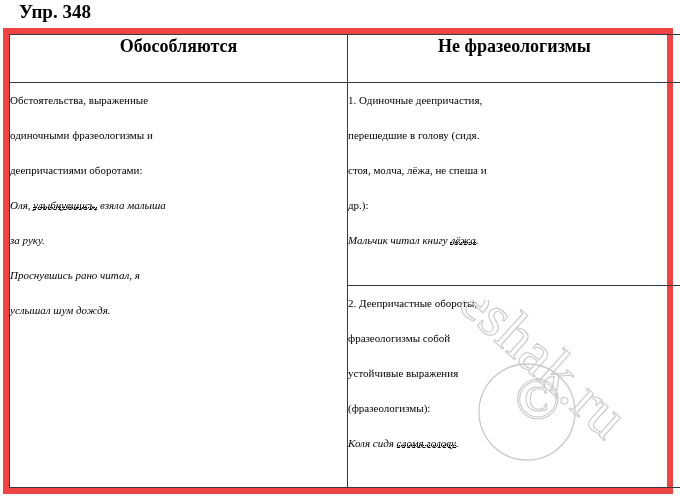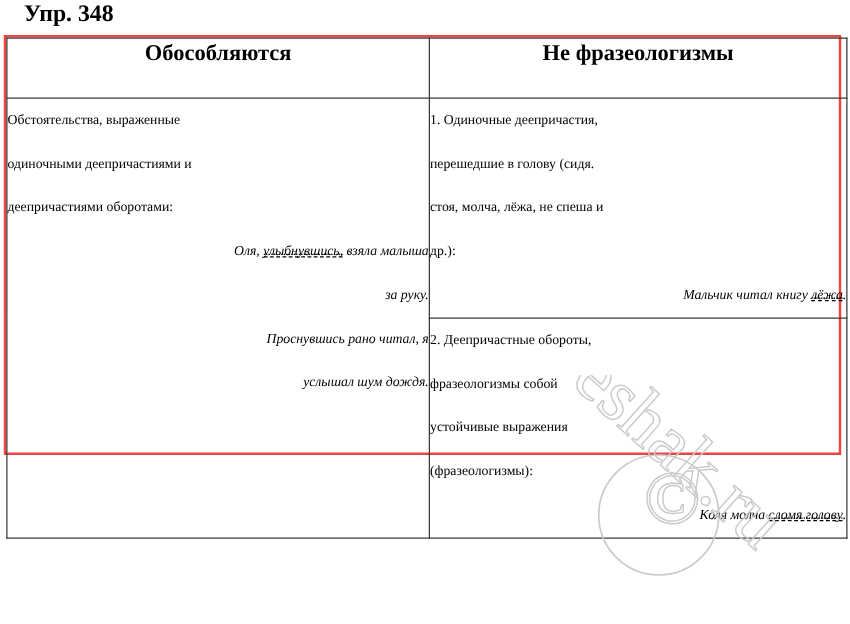--- a/index.html
+++ b/index.html
@@ -38,22 +38,22 @@
     line-height: 22px;
     white-space: nowrap;
   }
 
   
   #grammar-table {
     position: absolute;
     left: 3px;
     top: 28px;
     width: 670px;
-    height: 336px;
-    border: 2px solid #ef4444;
+    height: 466px;
+    border: 6px solid #ef4444;
     box-sizing: border-box;
     background: transparent;
     font-family: Liberation Serif, serif;
   }
   .tbl {
     width: 100%;
     height: 100%;
     border-collapse: collapse;
     table-layout: fixed;
   }
@@ -82,21 +82,20 @@
   .body-cell {
     padding: 8px 8px 6px 8px;
   }
   .ln {
     font-size: 11px;
     line-height: 35px;
     white-space: nowrap;
   }
   .ln.it {
     font-style: italic;
-    text-align: right;
   }
   
   .dashdot {
     position: relative;
     white-space: nowrap;
   }
   .dashdot::after {
     content: "";
     position: absolute;
     left: 0;
@@ -152,21 +151,21 @@
         <span class="hdr-text">Обособляются</span>
       </th>
       <th class="hdr-cell col-right">
         <span class="hdr-text">Не фразеологизмы</span>
       </th>
     </tr>
     <tr>
       <td class="body-cell col-left" rowspan="2">
         <div id="left-lines">
               <div class="ln">Обстоятельства, выраженные</div>
-              <div class="ln">одиночными деепричастиями и</div>
+              <div class="ln">одиночными фразеологизмы и</div>
               <div class="ln">деепричастиями оборотами:</div>
             </div>
         <div id="left-examples">
               <div class="ln it"><span>Оля, </span><span class="dashdot">улыбнувшись,<span class="seg"></span></span><span> взяла малыша</span></div>
               <div class="ln it"><span>за руку.</span></div>
               <div class="ln it"><span>Проснувшись рано читал, я</span></div>
               <div class="ln it"><span>услышал шум дождя.</span></div>
             </div>
       </td>
       <td class="body-cell col-right">
@@ -183,21 +182,21 @@
     </tr>
     <tr>
       <td class="body-cell col-right">
         <div id="right2-lines">
               <div class="ln">2. Деепричастные обороты,</div>
               <div class="ln">фразеологизмы собой</div>
               <div class="ln">устойчивые выражения</div>
               <div class="ln">(фразеологизмы):</div>
             </div>
         <div id="right2-examples">
-              <div class="ln it"><span>Коля молча </span><span class="dashdot">сломя голову<span class="seg"></span></span><span>.</span></div>
+              <div class="ln it"><span>Коля сидя </span><span class="dashdot">сломя голову<span class="seg"></span></span><span>.</span></div>
             </div>
       </td>
     </tr>
   </tbody>
     </table>
 </div>
 
 <div id="watermark">
   <svg width="230" height="200" viewBox="0 0 230 200">
     <circle class="wm-circle" cx="72" cy="112" r="48"></circle>

